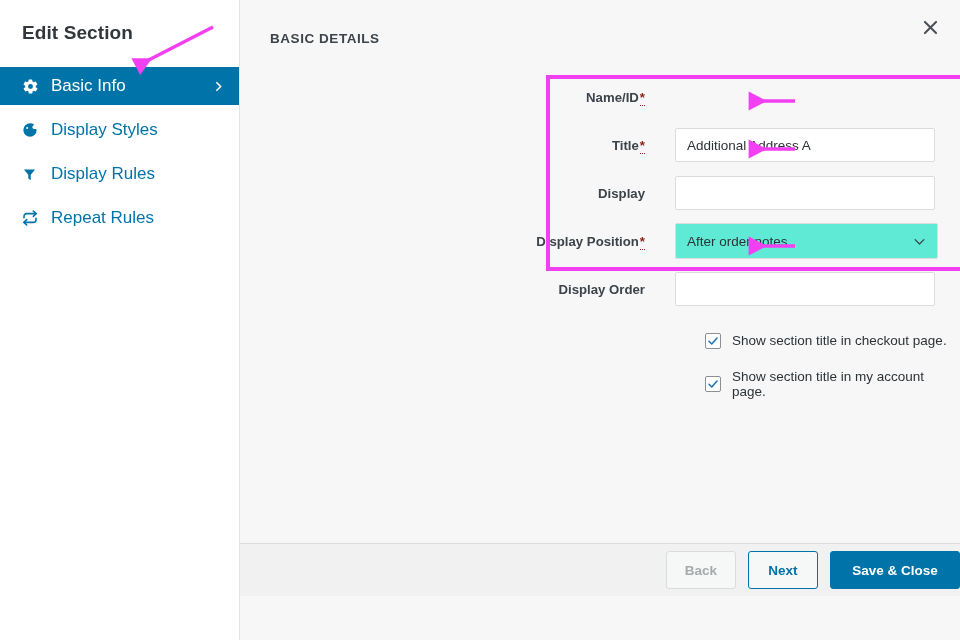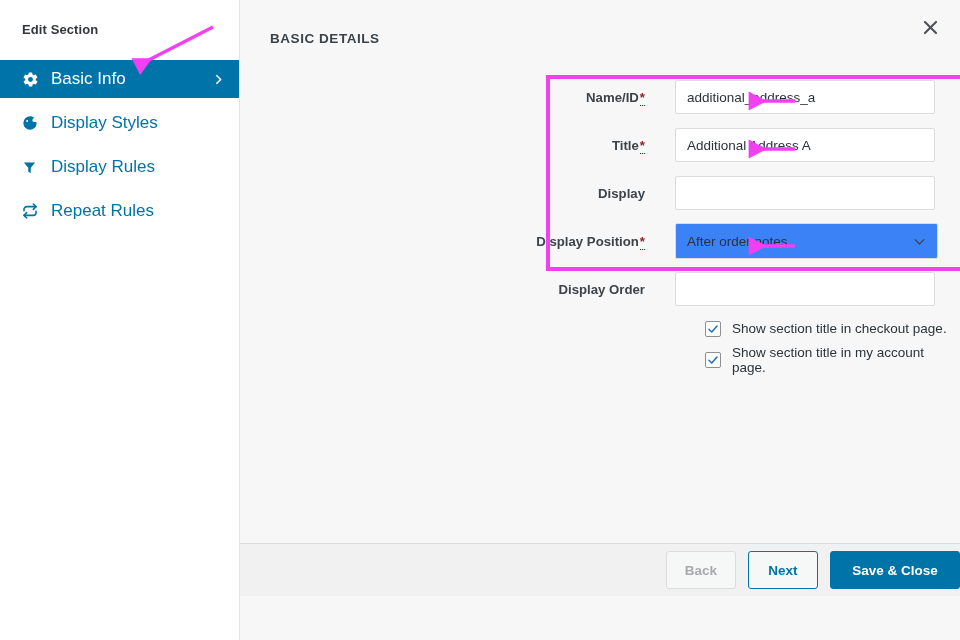--- a/index.html
+++ b/index.html
@@ -20,21 +20,21 @@
   
   .sidebar {
     width: 240px;
     height: 640px;
     background: #ffffff;
     border-right: 1px solid #e2e4e7;
     flex: 0 0 240px;
     position: relative;
   }
   .sidebar-title {
-    font-size: 13px;
+    font-size: 19px;
     font-weight: bold;
     color: #32373c;
     padding: 22px 0 0 22px;
     letter-spacing: .1px;
   }
   .nav {
     margin-top: 23px;
   }
   .nav-item {
     height: 38px;
@@ -136,21 +136,21 @@
     font-size: 13.5px;
     color: #2c3338;
     padding: 0 11px;
     font-family: "Liberation Sans", sans-serif;
     outline: none;
   }
   .fselect {
     width: 263px;
     height: 36px;
     border: 1px solid #dcdcde;
-    background: #3b82f6;
+    background: #5eead4;
     border-radius: 2px;
     font-size: 13.5px;
     color: #2c3338;
     padding: 0 11px;
     display: flex;
     align-items: center;
     position: relative;
     cursor: pointer;
   }
   .fselect .caret {
@@ -158,20 +158,21 @@
     right: 10px; top: 0; bottom: 0;
     display: flex; align-items: center;
     color: #3c434a;
   }
 
   .check-row {
     display: flex;
     align-items: center;
     padding-left: 465px;
     height: 31px;
+    margin-top: 12px;
   }
   .cbox {
     width: 16px; height: 16px;
     border: 1px solid #8c8f94;
     border-radius: 2px;
     background: #fff;
     display: flex;
     align-items: center;
     justify-content: center;
     flex: 0 0 16px;
@@ -313,21 +314,20 @@
           <line x1="19" y1="5" x2="5" y2="19"></line>
         </svg>
       </div>
 
       <div class="section-head">BASIC DETAILS</div>
 
       <div class="form">
 
         <div class="frow">
           <div class="flabel"><span>Name/ID</span><span class="req">*</span></div>
-          <input class="finput" type="text" value="additional_address_a" style="">
         </div>
 
         <div class="frow">
           <div class="flabel"><span>Title</span><span class="req">*</span></div>
           <input class="finput" type="text" value="Additional Address A" style="">
         </div>
 
         <div class="frow">
           <div class="flabel"><span>Display</span></div>
           <input class="finput" type="text" value="" style="">

